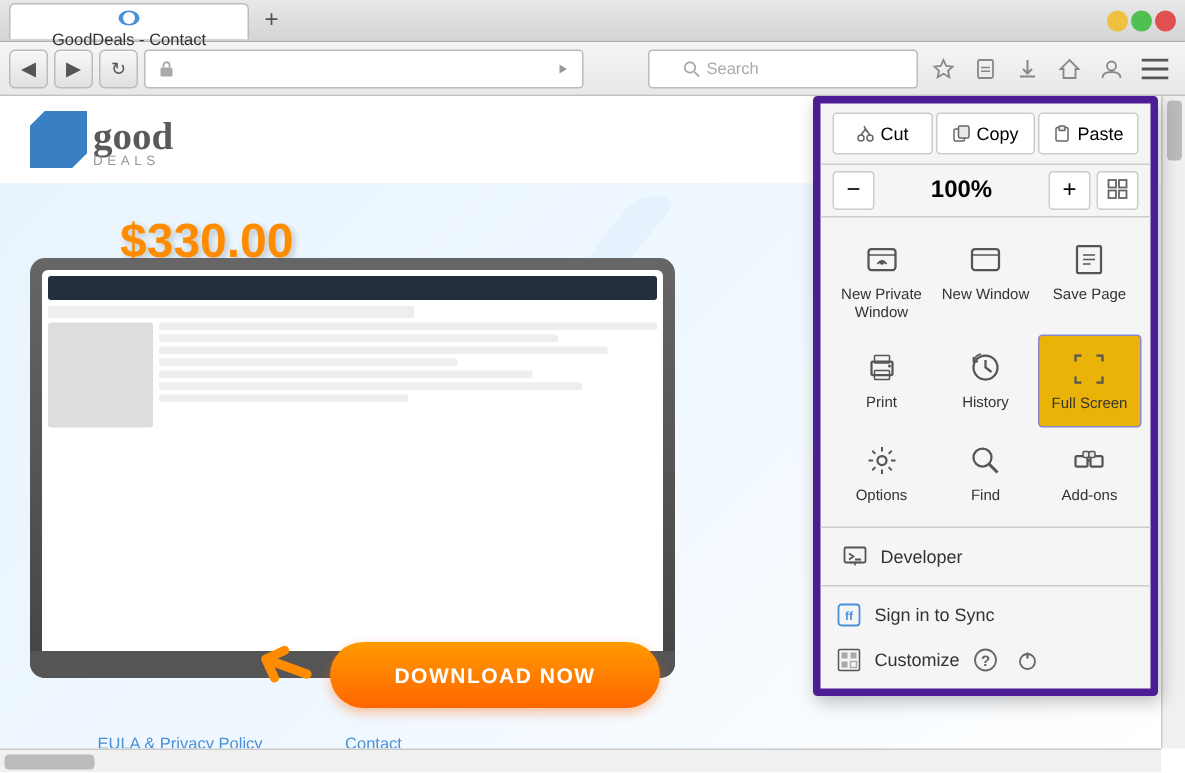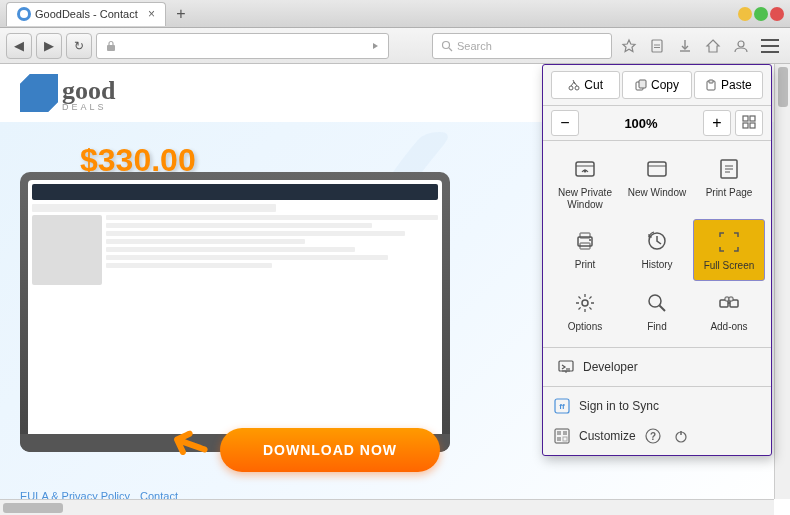--- a/index.html
+++ b/index.html
@@ -20,20 +20,21 @@
       display: flex; align-items: center; gap: 4px;
       background: #fff;
       border-radius: 4px 4px 0 0;
       padding: 4px 10px;
       font-size: 11px;
       color: #333;
       min-width: 160px;
       height: 24px;
       border: 1px solid #bbb;
       border-bottom: none;
+      flex-direction: column;
     }
     .tab-favicon { width: 14px; height: 14px; background: #4a90d9; border-radius: 50%; display: flex; align-items: center; justify-content: center; }
     .tab-close { margin-left: auto; cursor: pointer; color: #666; font-size: 12px; }
     .new-tab-btn { width: 22px; height: 22px; background: transparent; border: none; font-size: 16px; color: #555; cursor: pointer; display: flex; align-items: center; justify-content: center; }
     .title-bar-right { display: flex; align-items: center; gap: 2px; }
     .win-btn { width: 14px; height: 14px; border-radius: 50%; border: none; cursor: pointer; }
     .win-btn-min { background: #f0c040; }
     .win-btn-max { background: #50c050; }
     .win-btn-close { background: #e05050; }
 
@@ -66,21 +67,21 @@
       padding: 0 8px;
       font-size: 12px;
       background: #fff;
       display: flex; align-items: center; gap: 4px;
     }
     .address-text { font-size: 11px; color: #555; flex: 1; }
     .search-box {
       width: 180px; height: 26px;
       border: 1px solid #bbb;
       border-radius: 3px;
-      padding: 0 8px;
+      padding: 0 22px;
       font-size: 12px;
       background: #fff;
       display: flex; align-items: center; gap: 4px; margin-left: 39px;
     }
     .search-placeholder { font-size: 11px; color: #aaa; }
     .toolbar-icons { display: flex; align-items: center; gap: 2px; }
     .toolbar-icon-btn {
       width: 26px; height: 26px;
       background: transparent; border: none; cursor: pointer;
       display: flex; align-items: center; justify-content: center;
@@ -211,21 +212,21 @@
       cursor: pointer;
       border: none;
       box-shadow: 0 3px 8px rgba(255,100,0,0.4);
     }
     .footer-links {
       position: absolute;
       bottom: 6px; left: 20px;
       display: flex; gap: 10px;
       font-size: 11px;
     }
-    .footer-link { color: #4a90d9; cursor: pointer; }
+    .footer-link { color: #4a90d9; cursor: pointer; margin-left: 45px; }
 
     
     .scrollbar {
       position: absolute;
       right: 0; top: 0; bottom: 16px;
       width: 16px;
       background: #f0f0f0;
       border-left: 1px solid #ccc;
     }
     .scrollbar-thumb {
@@ -247,21 +248,21 @@
       border-radius: 3px;
       margin: 3px 3px;
     }
 
     
     .menu-dropdown {
       position: absolute;
       top: 0; right: 18px;
       width: 230px;
       background: #f5f5f5;
-      border: 1px solid #4c1d95;
+      border: 5px solid #4c1d95;
       box-shadow: 2px 4px 12px rgba(0,0,0,0.25);
       z-index: 100;
       font-size: 12px;
       border-radius: 3px;
     }
     .menu-top-row {
       display: flex; align-items: center;
       padding: 6px 8px;
       border-bottom: 1px solid #ccc;
       gap: 2px;
@@ -286,21 +287,21 @@
       width: 28px; height: 26px;
       background: #fff;
       border: 1px solid #ccc;
       border-radius: 3px;
       cursor: pointer;
       font-size: 16px;
       display: flex; align-items: center; justify-content: center;
     }
     .menu-zoom-val {
       flex: 1; text-align: center;
-      font-size: 13px; font-weight: bold;
+      font-size: 16px; font-weight: bold;
     }
     .menu-grid {
       display: grid;
       grid-template-columns: 1fr 1fr 1fr;
       gap: 0;
       padding: 6px;
       border-bottom: 1px solid #ccc;
     }
     .menu-item {
       display: flex; flex-direction: column; align-items: center;
@@ -586,21 +587,21 @@
       </div>
       <div class="menu-item">
         <div class="menu-item-icon">
           <svg width="22" height="22" viewBox="0 0 22 22">
               <rect x="3" y="2" width="16" height="18" rx="1" fill="none" stroke="#555" stroke-width="1.5"></rect>
               <line x1="7" y1="8" x2="15" y2="8" stroke="#555" stroke-width="1"></line>
               <line x1="7" y1="11" x2="15" y2="11" stroke="#555" stroke-width="1"></line>
               <line x1="7" y1="14" x2="12" y2="14" stroke="#555" stroke-width="1"></line>
             </svg>
         </div>
-        <span class="menu-item-label">Print Page</span>
+        <span class="menu-item-label">Save Page</span>
       </div>
 
       <div class="menu-item">
         <div class="menu-item-icon">
           <svg width="22" height="22" viewBox="0 0 22 22">
               <rect x="4" y="7" width="14" height="9" rx="1" fill="none" stroke="#555" stroke-width="1.5"></rect>
               <rect x="6" y="13" width="10" height="6" rx="0.5" fill="none" stroke="#555" stroke-width="1"></rect>
               <rect x="6" y="3" width="10" height="5" rx="0.5" fill="none" stroke="#555" stroke-width="1"></rect>
               <circle cx="16" cy="10" r="1" fill="#555"></circle>
             </svg>

